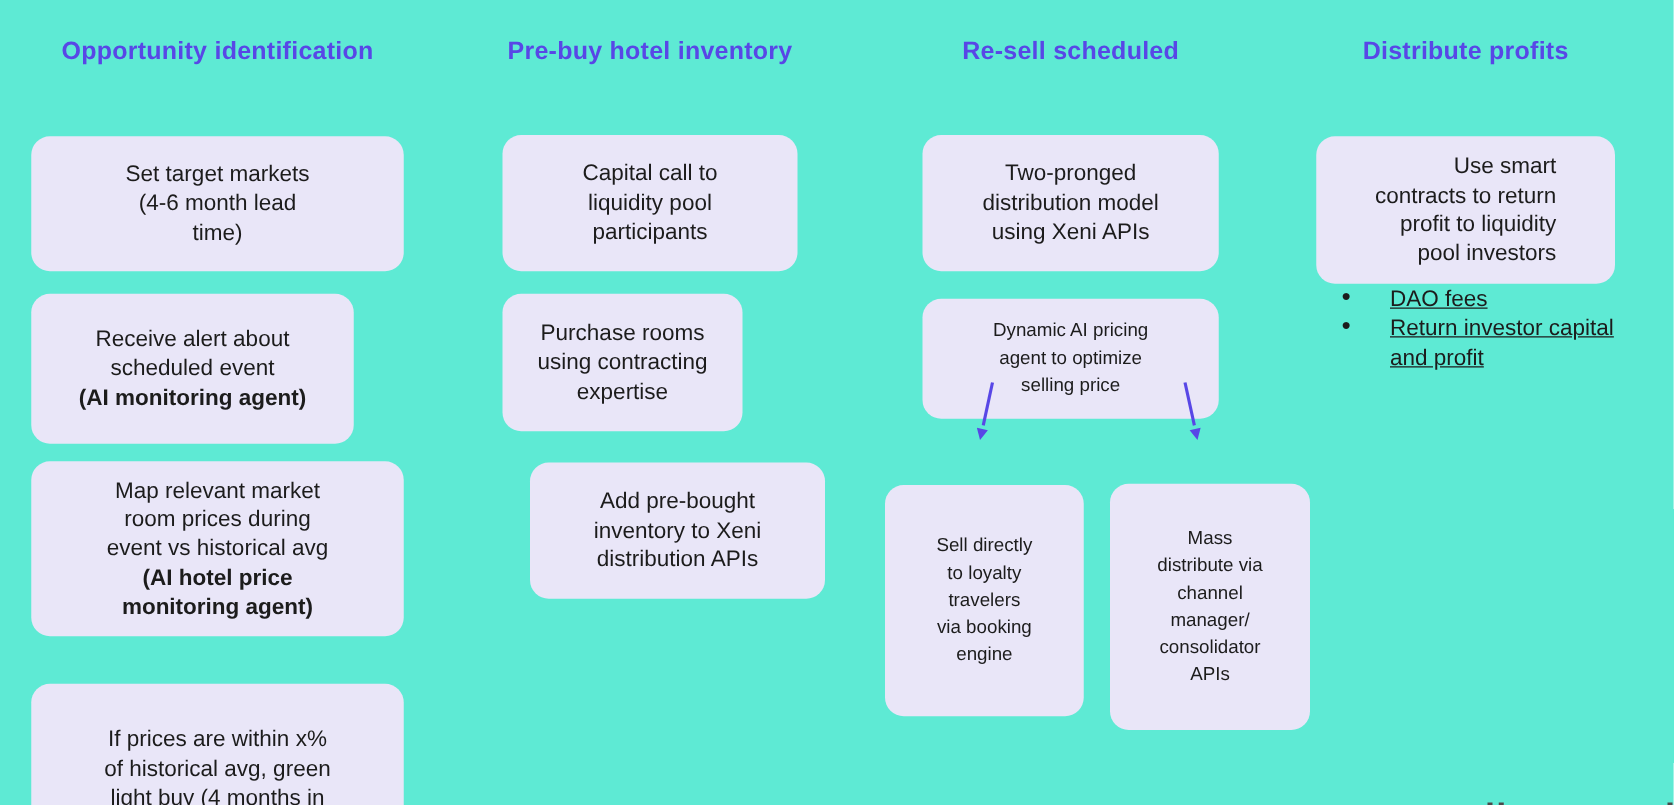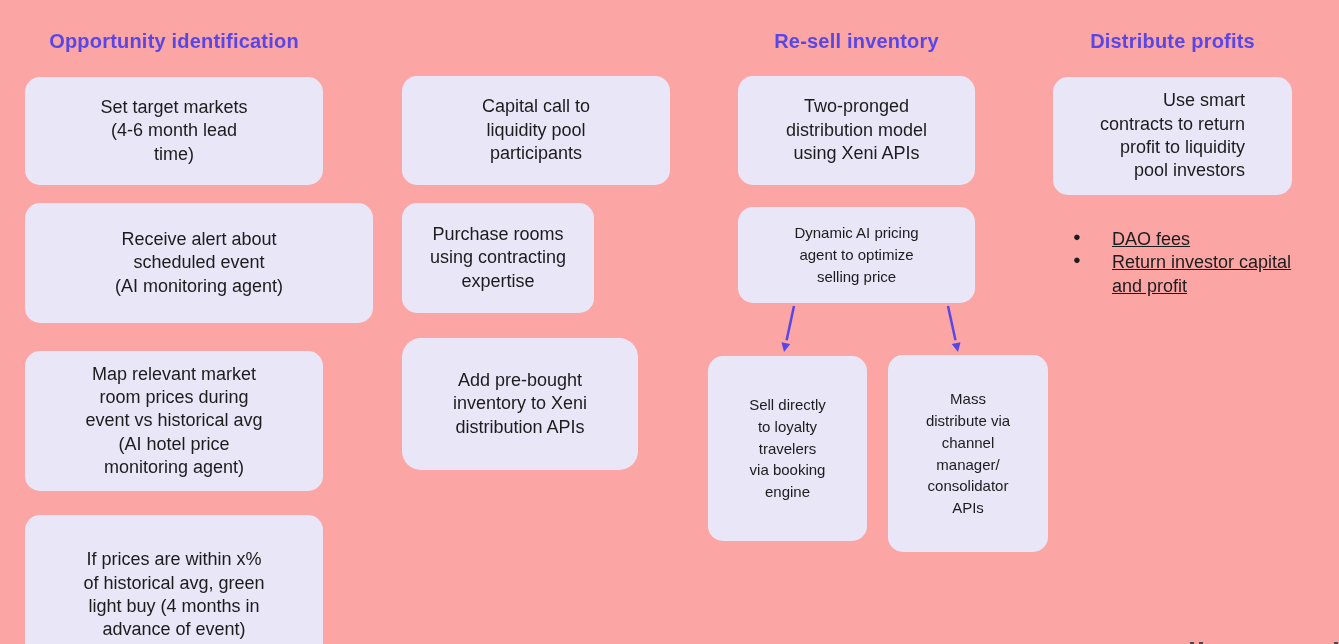--- a/index.html
+++ b/index.html
@@ -1,19 +1,19 @@
 <!DOCTYPE html>
 <html><head>
 <meta charset="utf-8">
 <style>
   html,body{margin:0;padding:0;background:#ffffff;}
   .canvas{
     position:relative;
     width:1339px;height:644px;
-    background:#fca5a5;
+    background:#5eead4;
     font-family:"Liberation Sans",sans-serif;
     overflow:hidden;
   }
   .col-title{
     position:absolute;
     top:30px;
     font-size:20px;
     font-weight:bold;
     color:#5847E6;
     text-align:center;
@@ -26,23 +26,24 @@
     border-radius:15px;
     display:flex;
     align-items:center;
     justify-content:center;
     text-align:center;
     color:#1C1C1C;
     font-size:18px;
     line-height:1.3;
     padding:6px 10px;
     box-sizing:border-box;
+    margin-top:32px;
   }
   .box .bt{white-space:pre-line;display:block;}
-  .box .bt-bold{white-space:pre-line;display:block;font-weight:normal;}
+  .box .bt-bold{white-space:pre-line;display:block;font-weight:bold;}
   .box.small{font-size:15px;line-height:1.45;text-align:center;}
   .bullets{
     position:absolute;
     left:1053px;top:228px;width:260px;
     list-style:none;margin:0;padding:0;
     color:#1C1C1C;font-size:18px;line-height:1.3;
   }
   .bullets li{
     position:relative;
     padding-left:59px;
@@ -56,62 +57,63 @@
   }
   .arrows{position:absolute;left:755px;top:303px;}
   .crop-mark{position:absolute;background:#4a4a4a;width:4px;height:2px;}
 </style>
 </head>
 <body>
 
 <div class="canvas">
 
   <div class="col-title" style="left:25px;width:298px;">Opportunity identification</div>
-  <div class="col-title" style="left:738px;width:237px;">Re-sell inventory</div>
+  <div class="col-title" style="left:400px;width:240px;">Pre-buy hotel inventory</div>
+  <div class="col-title" style="left:738px;width:237px;">Re-sell scheduled</div>
   <div class="col-title" style="left:1053px;width:239px;">Distribute profits</div>
 
   <div class="box" style="left:25px;top:77px;width:298px;height:108px;">
     <span class="bt">Set target markets
 (4-6 month lead
 time)</span>
   </div>
-  <div class="box" style="left:25px;top:203px;width:348px;height:120px;">
+  <div class="box" style="left:25px;top:203px;width:258px;height:120px;">
     <div>
       <span class="bt">Receive alert about
 scheduled event</span>
       <span class="bt-bold">(AI monitoring agent)</span>
     </div>
   </div>
-  <div class="box" style="left:25px;top:351px;width:298px;height:140px;">
+  <div class="box" style="left:25px;top:337px;width:298px;height:140px;">
     <div>
       <span class="bt">Map relevant market
 room prices during
 event vs historical avg</span>
       <span class="bt-bold">(AI hotel price
 monitoring agent)</span>
     </div>
   </div>
   <div class="box" style="left:25px;top:515px;width:298px;height:160px;">
     <span class="bt">If prices are within x%
 of historical avg, green
 light buy (4 months in
 advance of event)</span>
   </div>
 
-  <div class="box" style="left:402px;top:76px;width:268px;height:109px;">
+  <div class="box" style="left:402px;top:76px;width:236px;height:109px;">
     <span class="bt">Capital call to
 liquidity pool
 participants</span>
   </div>
   <div class="box" style="left:402px;top:203px;width:192px;height:110px;">
     <span class="bt">Purchase rooms
 using contracting
 expertise</span>
   </div>
-  <div class="box" style="left:402px;top:338px;width:236px;height:132px;border-radius:19px;">
+  <div class="box" style="left:424px;top:338px;width:236px;height:109px;">
     <span class="bt">Add pre-bought
 inventory to Xeni
 distribution APIs</span>
   </div>
 
   <div class="box" style="left:738px;top:76px;width:237px;height:109px;">
     <span class="bt">Two-pronged
 distribution model
 using Xeni APIs</span>
   </div>

